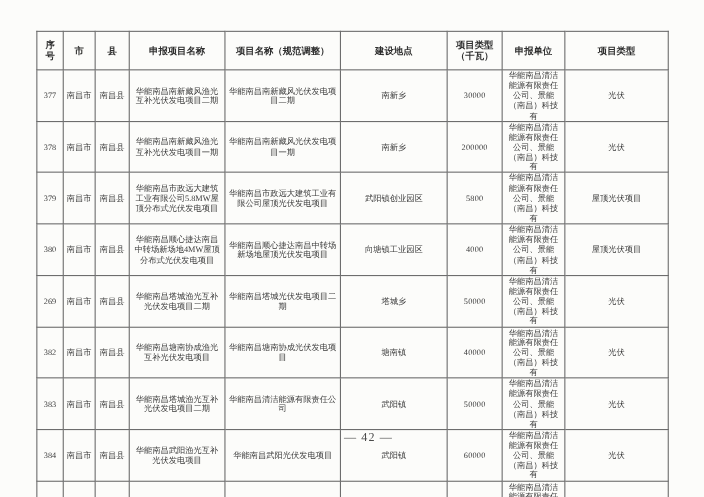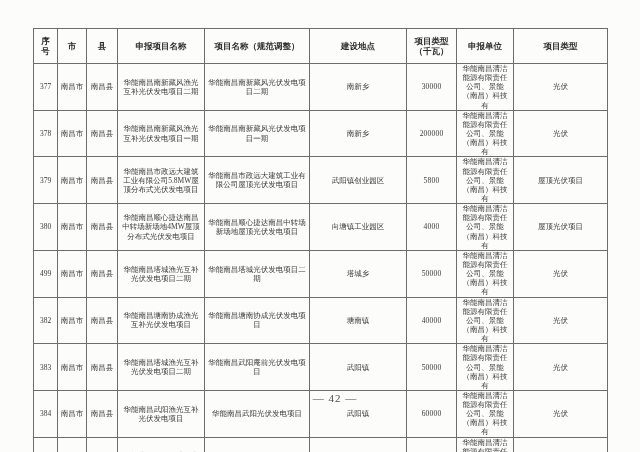--- a/index.html
+++ b/index.html
@@ -137,21 +137,21 @@
           <td class="cell-city">南昌市</td>
           <td class="cell-county">南昌县</td>
           <td class="cell-declared_name">华能南昌顺心捷达南昌中转场新场地4MW屋顶分布式光伏发电项目</td>
           <td class="cell-adjusted_name">华能南昌顺心捷达南昌中转场新场地屋顶光伏发电项目</td>
           <td class="cell-location">向塘镇工业园区</td>
           <td class="cell-capacity_kw">4000</td>
           <td class="cell-applicant">华能南昌清洁能源有限责任公司、景能（南昌）科技有</td>
           <td class="cell-type">屋顶光伏项目</td>
         </tr>
         <tr>
-          <td class="cell-index">499</td>
+          <td class="cell-index">269</td>
           <td class="cell-city">南昌市</td>
           <td class="cell-county">南昌县</td>
           <td class="cell-declared_name">华能南昌塔城渔光互补光伏发电项目二期</td>
           <td class="cell-adjusted_name">华能南昌塔城光伏发电项目二期</td>
           <td class="cell-location">塔城乡</td>
           <td class="cell-capacity_kw">50000</td>
           <td class="cell-applicant">华能南昌清洁能源有限责任公司、景能（南昌）科技有</td>
           <td class="cell-type">光伏</td>
         </tr>
         <tr>
@@ -163,21 +163,21 @@
           <td class="cell-location">塘南镇</td>
           <td class="cell-capacity_kw">40000</td>
           <td class="cell-applicant">华能南昌清洁能源有限责任公司、景能（南昌）科技有</td>
           <td class="cell-type">光伏</td>
         </tr>
         <tr>
           <td class="cell-index">383</td>
           <td class="cell-city">南昌市</td>
           <td class="cell-county">南昌县</td>
           <td class="cell-declared_name">华能南昌塔城渔光互补光伏发电项目二期</td>
-          <td class="cell-adjusted_name">华能南昌武阳庵前光伏发电项目</td>
+          <td class="cell-adjusted_name">华能南昌清洁能源有限责任公司</td>
           <td class="cell-location">武阳镇</td>
           <td class="cell-capacity_kw">50000</td>
           <td class="cell-applicant">华能南昌清洁能源有限责任公司、景能（南昌）科技有</td>
           <td class="cell-type">光伏</td>
         </tr>
         <tr>
           <td class="cell-index">384</td>
           <td class="cell-city">南昌市</td>
           <td class="cell-county">南昌县</td>
           <td class="cell-declared_name">华能南昌武阳渔光互补光伏发电项目</td>

